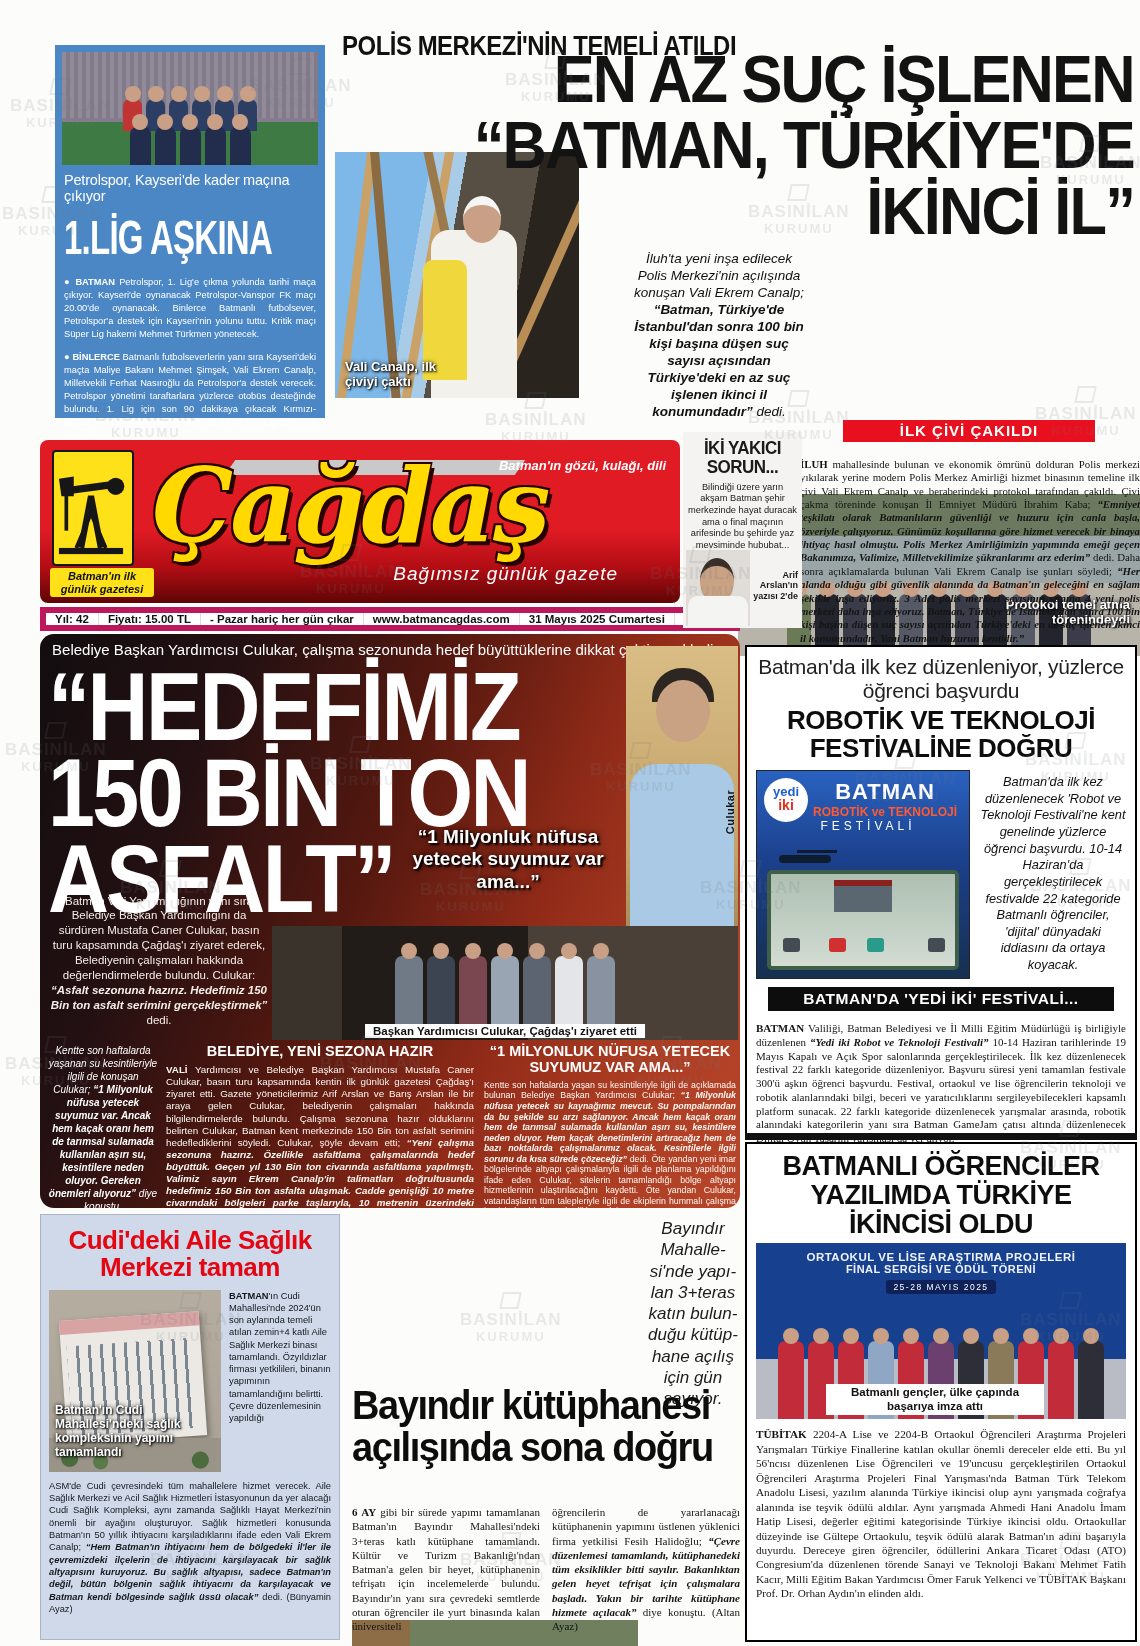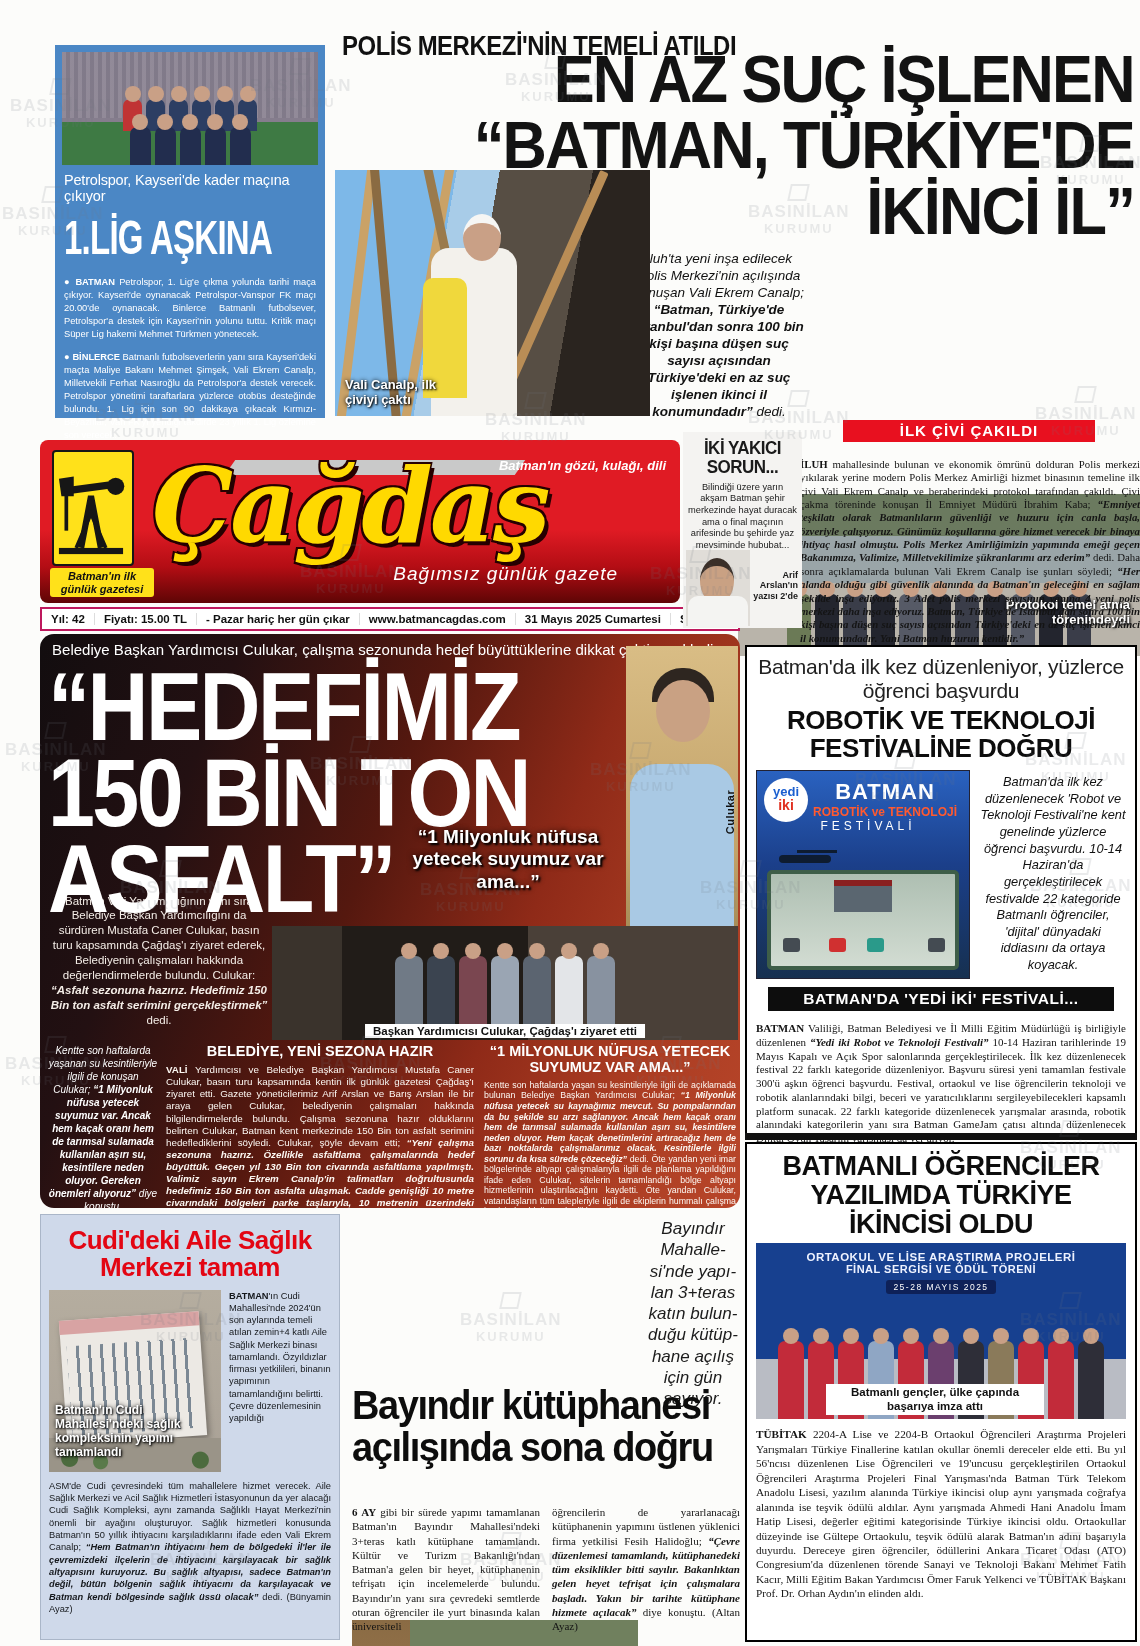--- a/index.html
+++ b/index.html
@@ -35,21 +35,21 @@
   #petrol .bullet{color:#fff;font-size:9.3px;line-height:1.4;text-align:justify;margin:4px 2px 10px}
 
   
   #pol-kicker{left:342px;top:30px;font-weight:bold;font-size:26px;letter-spacing:-.5px;
               transform:scale(.92,1.05);transform-origin:left top;white-space:nowrap;color:#111}
   #pol-hl{right:6px;top:48px;text-align:right;color:#131313;z-index:6}
   #pol-hl div{height:66px;line-height:62px;font-weight:bold;font-size:66px;letter-spacing:-2px;white-space:nowrap}
   #pol-hl div span{display:inline-block;transform:scaleX(.93);transform-origin:right center}
 
   
-  #photo-construction{left:335px;top:170px;width:315px;height:246px;z-index:3;background:
+  #photo-construction{left:335px;top:152px;width:244px;height:246px;z-index:3;background:
       linear-gradient(100deg,#7db8e8 0 34%,#a8ccE8 34% 46%,#574e44 46% 72%,#2a241f 72% 100%)}
   .pole{position:absolute;top:-12px;width:9px;height:130%;border-radius:2px}
   #photo-construction .worker{position:absolute;left:96px;top:78px;width:86px;height:168px;
       background:#f3f1ec;border-radius:18px 18px 0 0}
   #photo-construction .vest{position:absolute;left:88px;top:108px;width:44px;height:120px;
       background:#f0d83c;border-radius:10px 10px 0 0}
   #photo-construction .head{position:absolute;left:128px;top:44px;width:38px;height:38px;border-radius:50%;
       background:#c9a086;border-top:9px solid #f6f6f4}
   #photo-officials{left:738px;top:248px;width:402px;height:162px;background:
       linear-gradient(180deg,#6b7a5f 0 26%,#9aa5a8 26% 55%,#b9b4aa 55% 100%)}
@@ -66,21 +66,21 @@
   #corner-slogan{position:absolute;left:10px;top:128px;width:104px;background:#ffe11a;border-radius:3px;
       color:#111;font-weight:bold;font-style:italic;font-size:11px;text-align:center;line-height:1.15;padding:2px 0}
   #gray-stripe{position:absolute;right:160px;top:20px;width:290px;height:15px;background:#c9c9c9;
       transform:skewX(-35deg)}
   #mast-slogan-top{position:absolute;right:14px;top:18px;color:#fff;font-weight:bold;font-style:italic;font-size:13px}
   #mast-title{position:absolute;left:112px;top:6px;font-family:"DejaVu Serif",serif;font-style:italic;
       font-weight:bold;font-size:102px;color:#ffd900;letter-spacing:-3px;
       text-shadow:4px 4px 0 #260000,-2px -2px 0 #260000,2px -2px 0 #260000,-2px 2px 0 #260000}
   #mast-slogan-bottom{position:absolute;right:62px;bottom:18px;color:#fff;font-style:italic;font-size:19px;
       letter-spacing:1px}
-  #infobar{left:40px;top:607px;width:700px;height:24px;background:#fff;border:2px solid #be185d;
+  #infobar{left:40px;top:607px;width:700px;height:24px;background:#fff;border:6px solid #be185d;
       box-sizing:border-box;display:flex;align-items:center;font-weight:bold;font-size:11.5px;color:#111}
   #infobar span{padding:0 9px;white-space:nowrap}
   #infobar span + span{border-left:1px solid #ddd}
 
   
   #arif{left:683px;top:432px;width:119px;height:196px;background:#f4f3f1;padding:4px;box-sizing:border-box}
   #arif-title{font-weight:bold;font-size:17px;text-align:center;line-height:1.05;letter-spacing:-.5px;
       transform:scaleY(1.1);margin:4px 0 6px}
   #arif-body{font-size:9.3px;line-height:1.25;text-align:center}
   #arif-photo{position:absolute;left:3px;bottom:2px;width:64px;height:76px;background:#e0ddd8}

